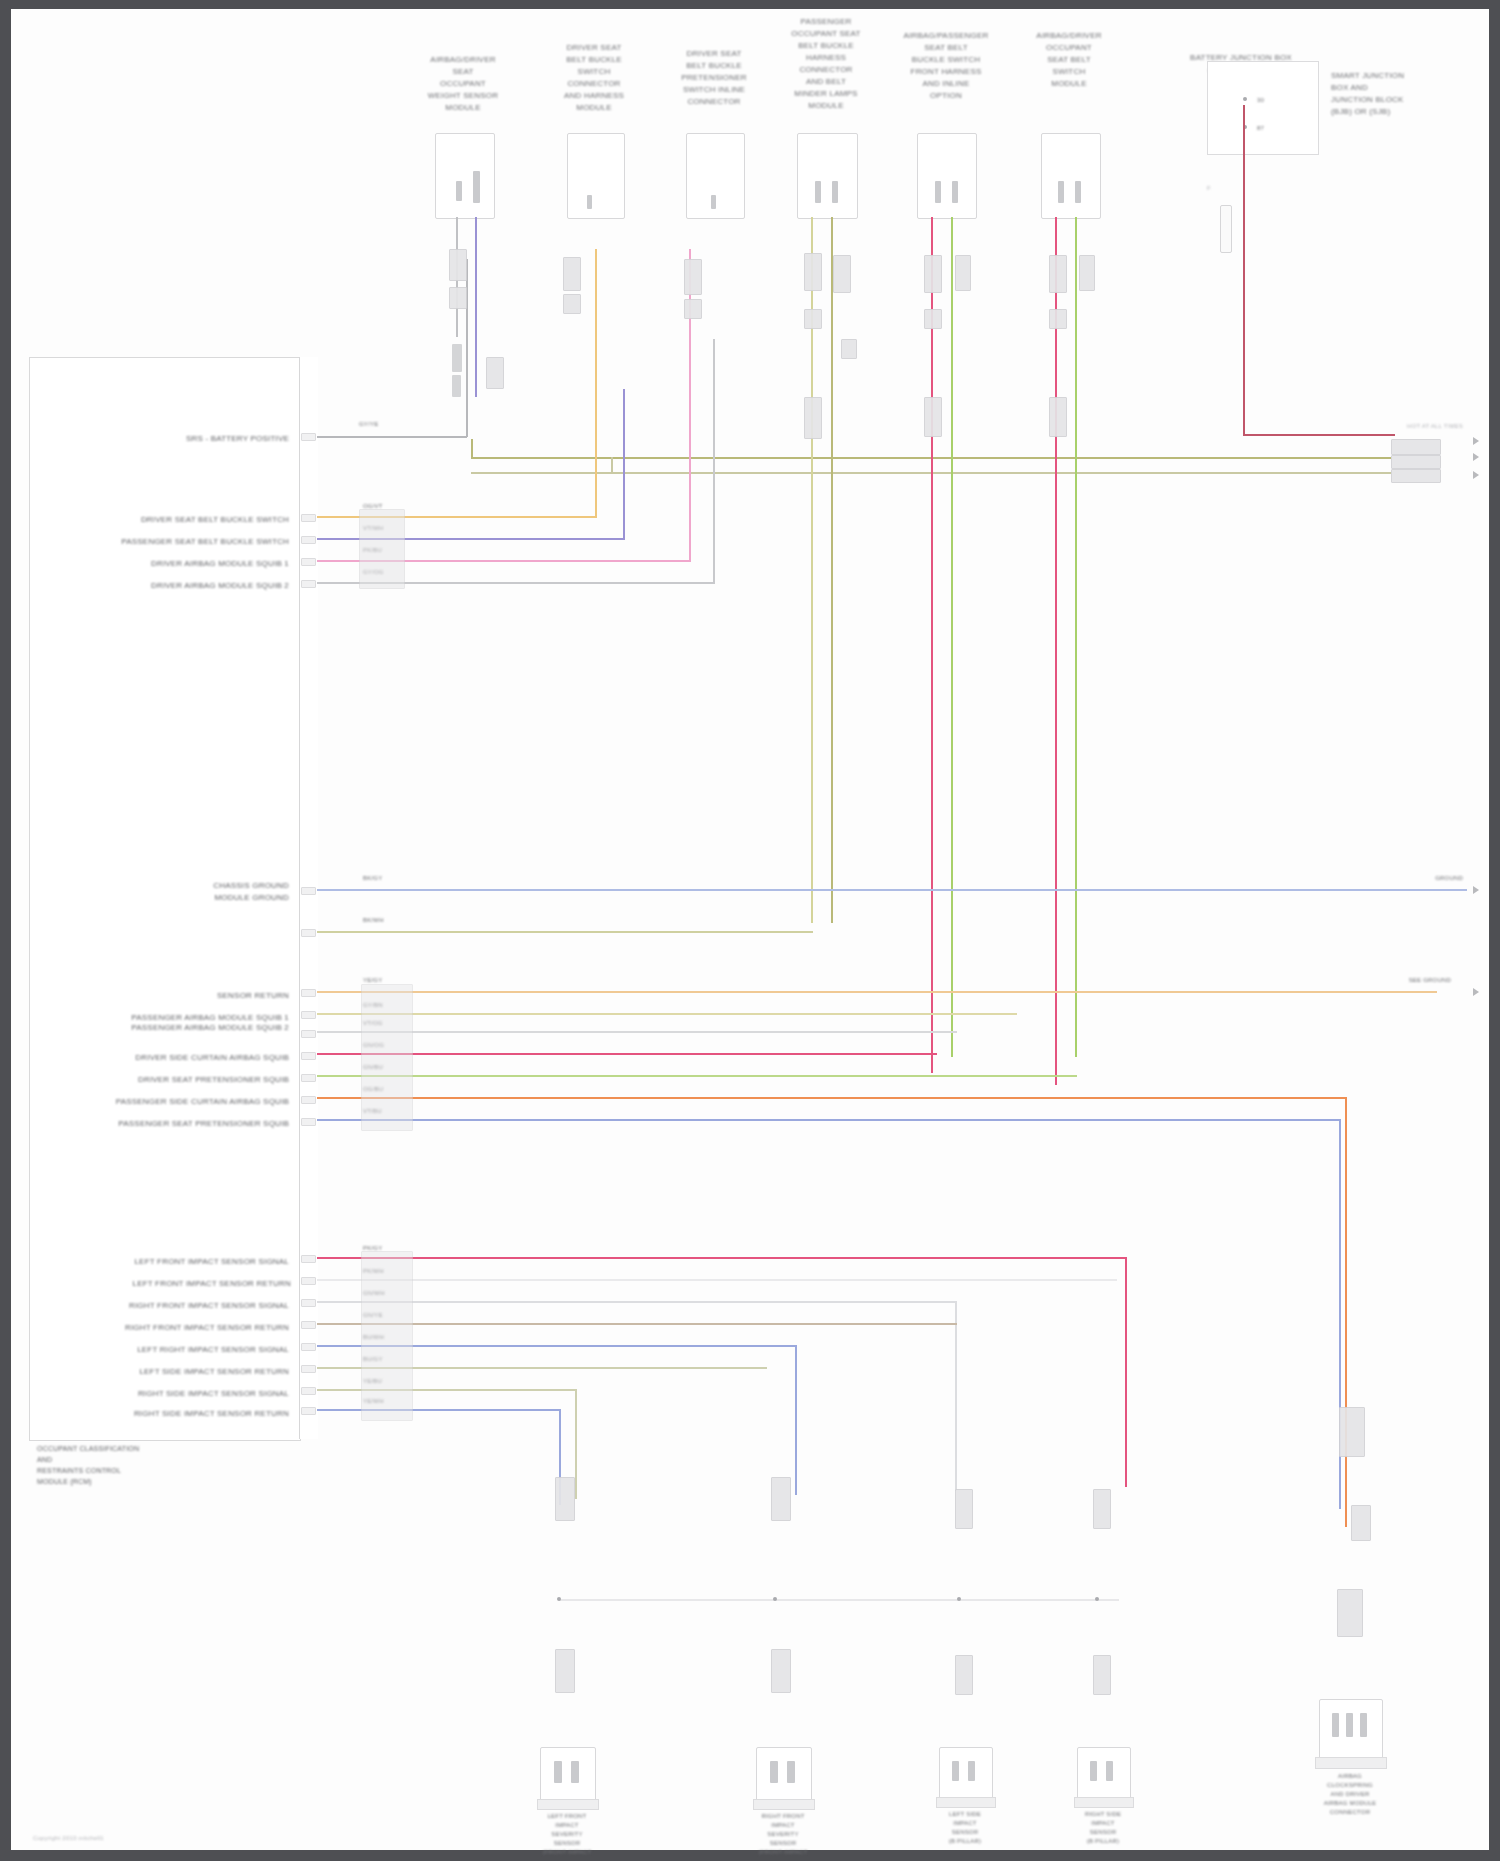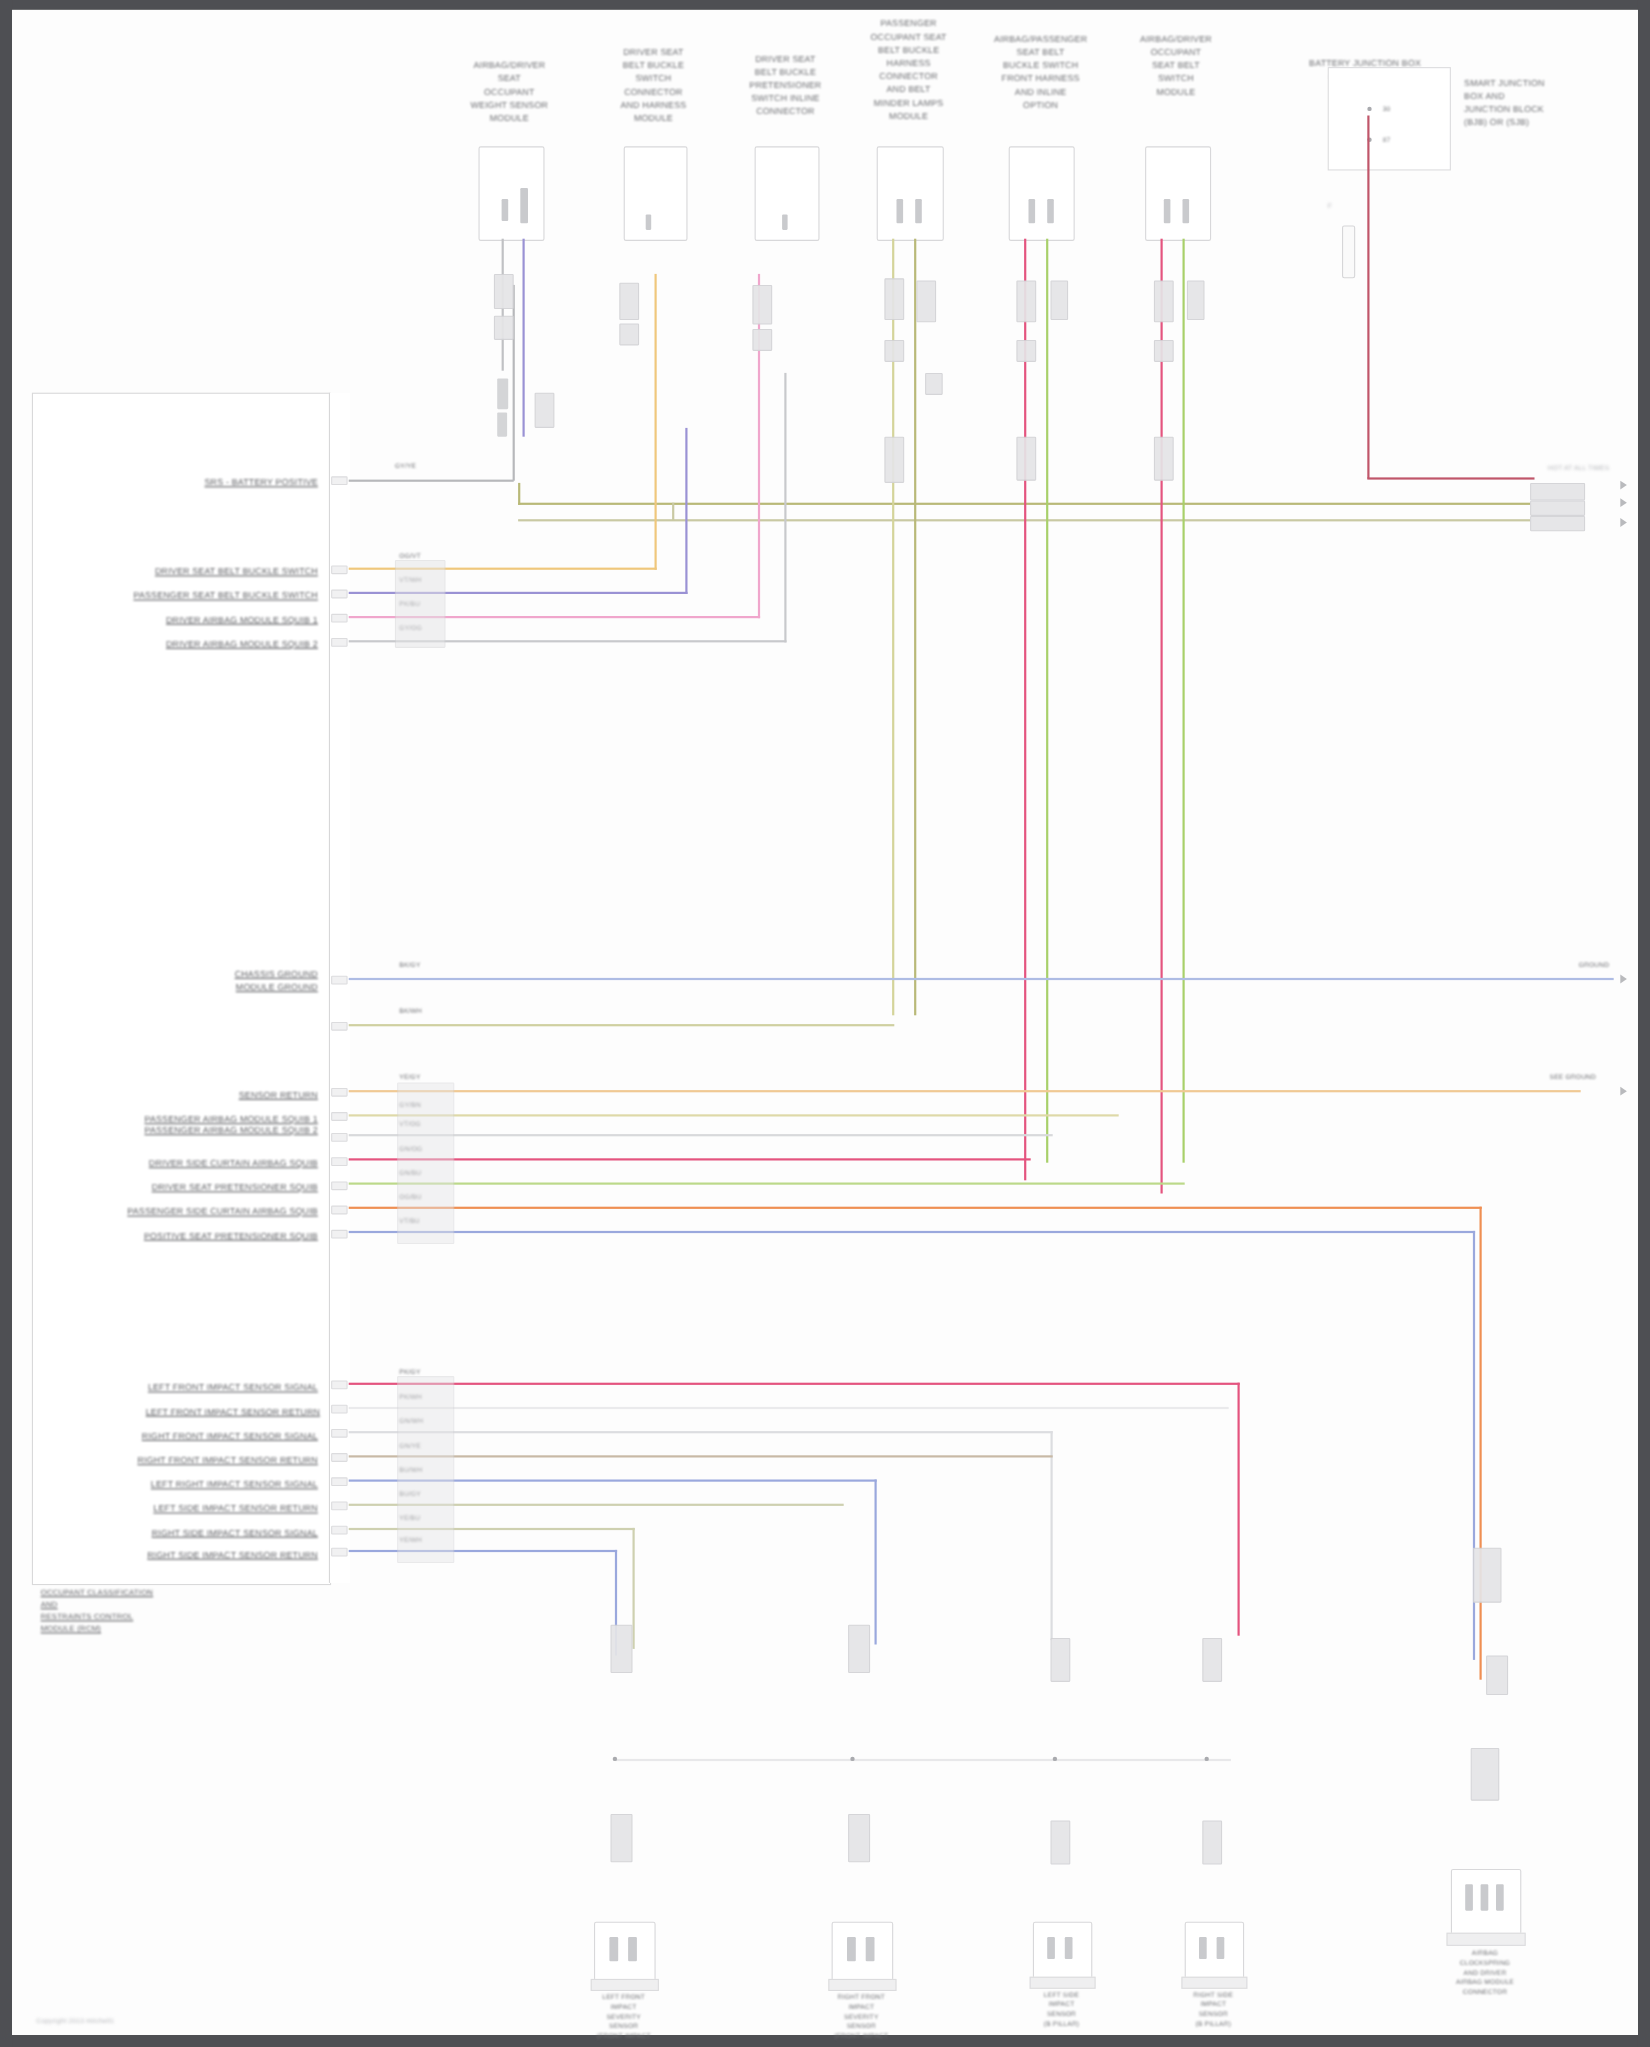--- a/index.html
+++ b/index.html
@@ -24,21 +24,21 @@
     position:absolute;
     color:#8f9094;
     font-size:8px;
     line-height:9px;
     letter-spacing:.2px;
     white-space:nowrap;
     filter:blur(1.1px);
     -webkit-font-smoothing:antialiased;
   }
   .lbl.dark{color:#6e6f73;filter:blur(1.0px);}
-  .lbl.vdark{color:#5d5e62;filter:blur(0.9px);text-decoration:underline;}
+  .lbl.vdark{color:#5d5e62;filter:blur(0.9px);}
   .lbl.faint{color:#b6b7bb;filter:blur(1.3px);}
   .lbl.c{text-align:center;transform:translateX(-50%);}
   .lbl.r{text-align:right;transform:translateX(-100%);}
   .lbl.tiny{font-size:7px;line-height:8px;}
   .lbl.micro{font-size:6px;line-height:7px;}
 
   
   .module{
     position:absolute;border:1.4px solid #d9d9da;background:#ffffff;
   }
@@ -200,21 +200,21 @@
     <div class="lbl r vdark" style="left:278px;top:884px;">MODULE GROUND</div>
     <div class="pin" style="left:290px;top:878px;"></div>
     <div class="pin" style="left:290px;top:920px;"></div>
 
     <div class="lbl r vdark" style="left:278px;top:982px;">SENSOR RETURN</div>
     <div class="lbl r vdark" style="left:278px;top:1004px;">PASSENGER AIRBAG MODULE SQUIB 1</div>
     <div class="lbl r vdark" style="left:278px;top:1014px;">PASSENGER AIRBAG MODULE SQUIB 2</div>
     <div class="lbl r vdark" style="left:278px;top:1044px;">DRIVER SIDE CURTAIN AIRBAG SQUIB</div>
     <div class="lbl r vdark" style="left:278px;top:1066px;">DRIVER SEAT PRETENSIONER SQUIB</div>
     <div class="lbl r vdark" style="left:278px;top:1088px;">PASSENGER SIDE CURTAIN AIRBAG SQUIB</div>
-    <div class="lbl r vdark" style="left:278px;top:1110px;">POSITIVE SEAT PRETENSIONER SQUIB</div>
+    <div class="lbl r vdark" style="left:278px;top:1110px;">PASSENGER SEAT PRETENSIONER SQUIB</div>
     <div class="pin" style="left:290px;top:980px;"></div>
     <div class="pin" style="left:290px;top:1002px;"></div>
     <div class="pin" style="left:290px;top:1021px;"></div>
     <div class="pin" style="left:290px;top:1043px;"></div>
     <div class="pin" style="left:290px;top:1065px;"></div>
     <div class="pin" style="left:290px;top:1087px;"></div>
     <div class="pin" style="left:290px;top:1109px;"></div>
 
     <div class="lbl r vdark" style="left:278px;top:1248px;">LEFT FRONT IMPACT SENSOR SIGNAL</div>
     <div class="lbl r vdark" style="left:280px;top:1270px;">LEFT FRONT IMPACT SENSOR RETURN</div>

